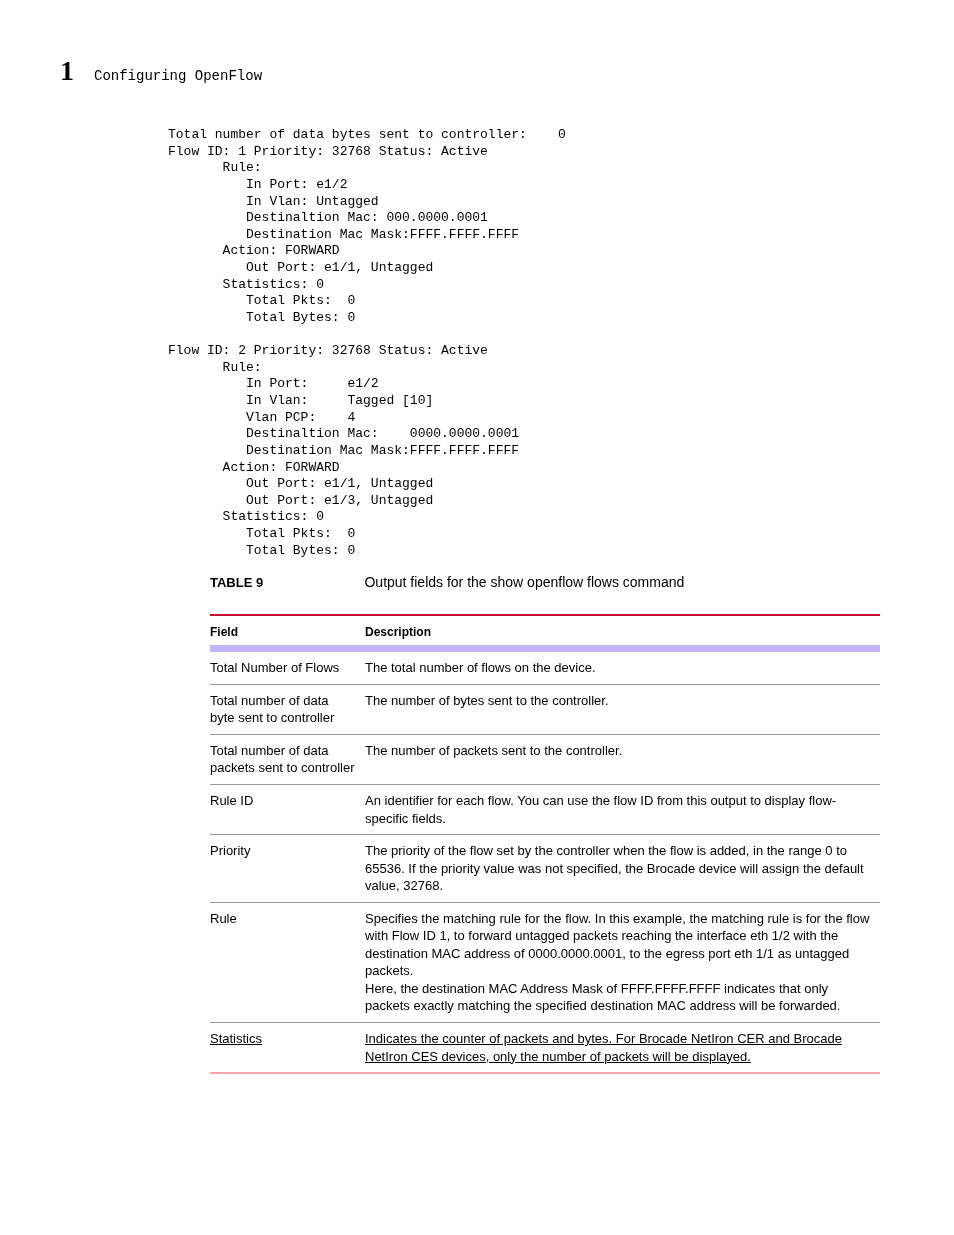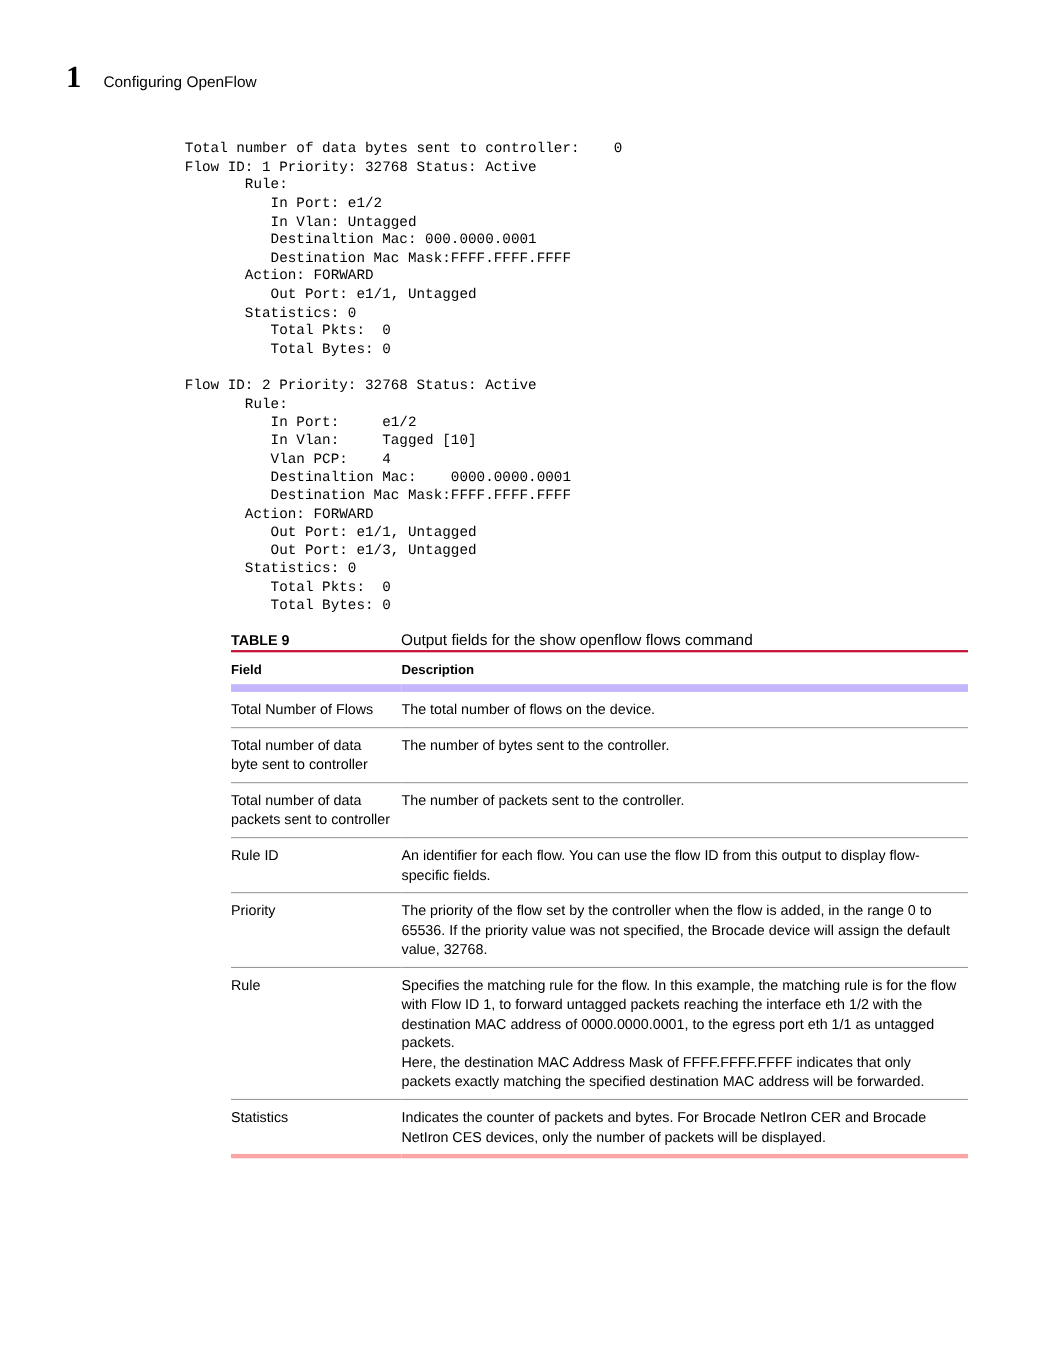--- a/index.html
+++ b/index.html
@@ -21,37 +21,38 @@
       gap: 20px;
       margin-bottom: 40px;
     }
     .chapter-num {
       font-family: Georgia, 'Times New Roman', serif;
       font-size: 28px;
       font-weight: bold;
     }
     .chapter-title {
       font-size: 14px;
+      font-family: Liberation Mono, monospace;
     }
     .code-block {
       font-family: 'Courier New', Courier, monospace;
       font-size: 13px;
       white-space: pre;
       line-height: 1.28;
       margin-left: 108px;
       margin-bottom: 14px;
     }
     .table-wrap {
       margin-left: 150px;
       margin-right: 0;
       width: 670px;
     }
     .table-header-row {
       border-bottom: 2px solid #c60c30;
-      padding-bottom: 0;
+      padding-bottom: 23px;
       margin-bottom: 2px;
     }
     .table-label {
       font-family: Arial, Helvetica, sans-serif;
       font-size: 13px;
       font-weight: 900;
       letter-spacing: 0px;
       display: inline-block;
       width: 150px;
     }
@@ -73,21 +74,22 @@
       border-bottom: 7px solid #c4b5fd;
       vertical-align: top;
     }
     td {
       padding: 7px 10px 7px 0;
       border-bottom: 1px solid #999;
       vertical-align: top;
       line-height: 1.35;
     }
     tr:last-child td {
-      border-bottom: 4px solid #fca5a5;
+      border-bottom: 2px solid #fca5a5;
+      text-decoration: underline;
     }
     .col-field { width: 155px; }
   </style>
 </head>
 <body>
 
 <div class="page">
 
   <div class="header">
     <span class="chapter-num">1</span>

